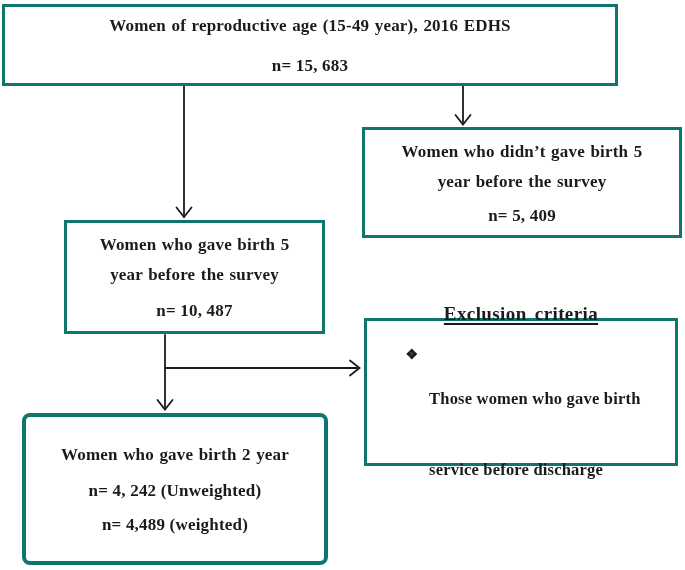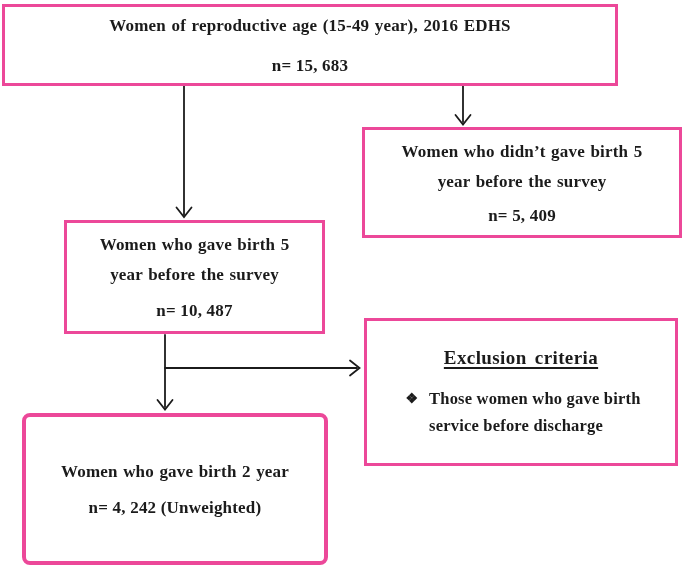--- a/index.html
+++ b/index.html
@@ -13,21 +13,21 @@
     height: 570px;
     background: #ffffff;
     font-family: "Liberation Serif", "DejaVu Serif", serif;
     font-weight: bold;
     color: #1b1b1b;
     overflow: hidden;
   }
   .fbox {
     position: absolute;
     box-sizing: border-box;
-    border: 3px solid #ec4899;
+    border: 3px solid #0f766e;
     background: #ffffff;
     display: flex;
     flex-direction: column;
     align-items: center;
     justify-content: center;
     text-align: center;
     padding: 4px 8px;
   }
   .t-line {
     font-size: 17px;
@@ -76,20 +76,21 @@
   .excl-bullet {
     font-size: 14px;
     line-height: 27px;
     flex: 0 0 auto;
   }
   .excl-line {
     font-size: 16.5px;
     line-height: 27px;
     letter-spacing: 0.2px;
     white-space: nowrap;
+    margin-top: 44px;
   }
 
   .arrow-layer {
     position: absolute;
     left: 0; top: 0;
     width: 685px; height: 570px;
     pointer-events: none;
   }
 </style>
 </head>
@@ -134,15 +135,16 @@
       <span>
         <div class="excl-line">Those women who gave birth</div>
         <div class="excl-line">service before discharge</div>
       </span>
     </div>
   </div>
 
   <div class="fbox" id="box-birth2">
     <div class="t-line">Women who gave birth 2 year</div>
     <div class="count">n= 4, 242 (Unweighted)</div>
+    <div class="count">n= 4,489 (weighted)</div>
   </div>
 
 </div>
 
 </body></html>

